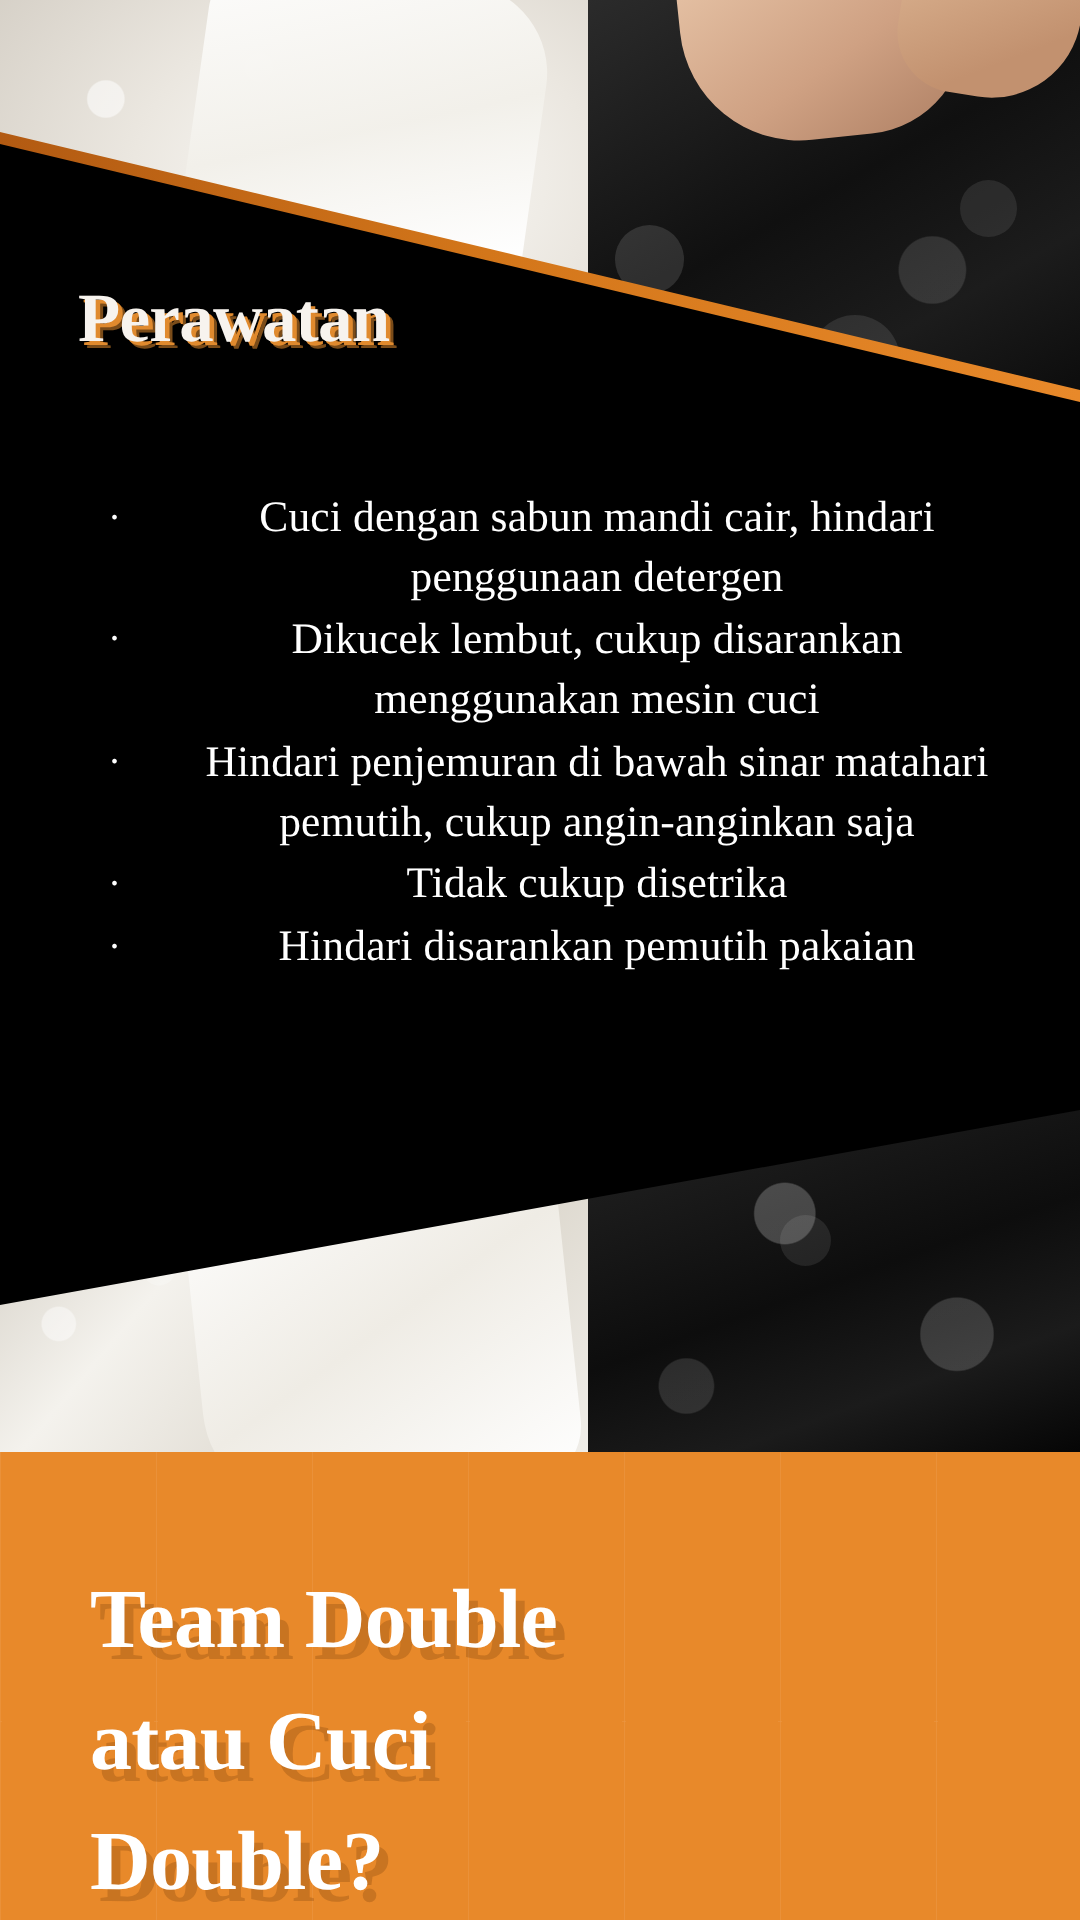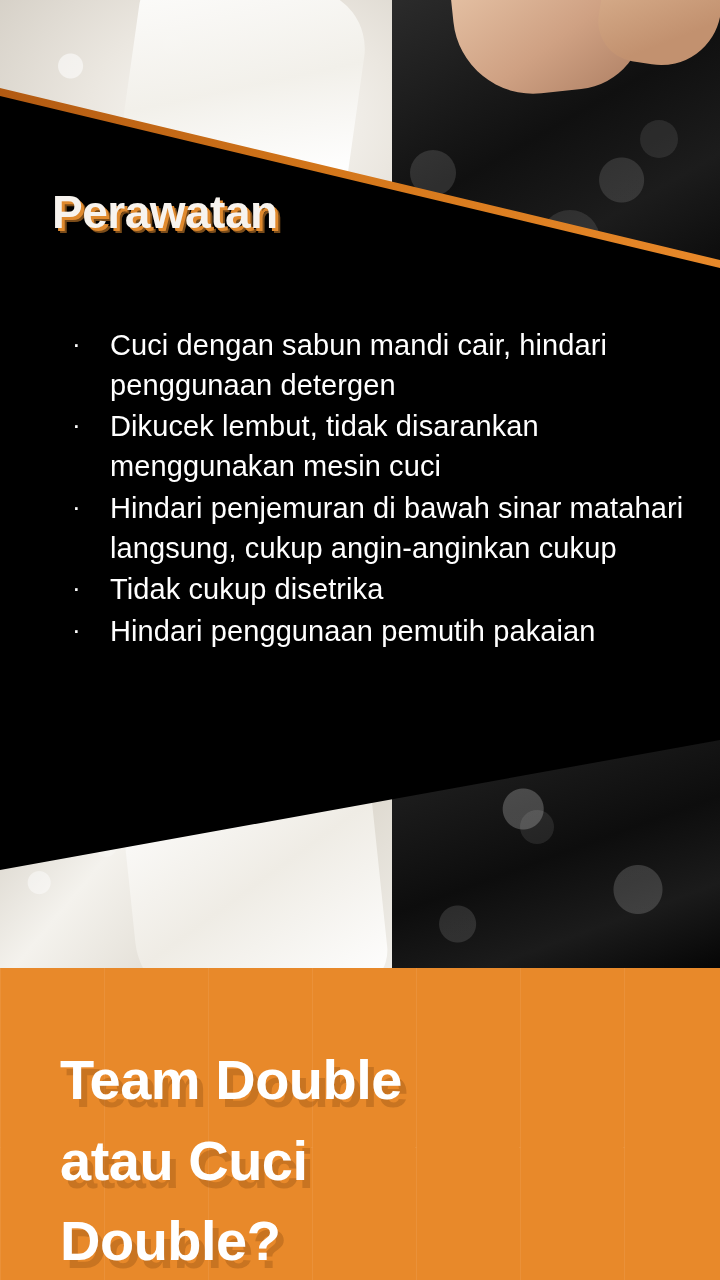--- a/index.html
+++ b/index.html
@@ -13,20 +13,21 @@
     overflow: hidden;
     font-family: "Liberation Sans", sans-serif;
   }
 
   .page {
     position: relative;
     width: 720px;
     height: 1280px;
     overflow: hidden;
     background: #a16207;
+    font-family: Liberation Serif, serif;
   }
 
   
   .photo-top {
     position: absolute;
     left: 0; top: 0;
     width: 720px; height: 300px;
     overflow: hidden;
   }
   .photo-left-white {
@@ -140,20 +141,21 @@
     flex: 0 0 38px;
     color: #ffffff;
     font-size: 26px;
     line-height: 1.45;
     text-align: left;
     padding-left: 6px;
   }
   .bullet-text {
     flex: 1 1 auto;
     letter-spacing: 0.1px;
+    text-align: center;
   }
 
   
   .photo-bottom {
     position: absolute;
     left: 0; top: 740px;
     width: 720px; height: 230px;
     overflow: hidden;
   }
   .pb-left {
@@ -245,33 +247,33 @@
     <span class="line">Perawatan</span>
   </div>
 
   <div class="bullets">
     <div class="bullet-row">
       <div class="bullet-dot">·</div>
       <div class="bullet-text">Cuci dengan sabun mandi cair, hindari penggunaan detergen</div>
     </div>
     <div class="bullet-row">
       <div class="bullet-dot">·</div>
-      <div class="bullet-text">Dikucek lembut, tidak disarankan menggunakan mesin cuci</div>
-    </div>
-    <div class="bullet-row">
-      <div class="bullet-dot">·</div>
-      <div class="bullet-text">Hindari penjemuran di bawah sinar matahari langsung, cukup angin-anginkan cukup</div>
+      <div class="bullet-text">Dikucek lembut, cukup disarankan menggunakan mesin cuci</div>
+    </div>
+    <div class="bullet-row">
+      <div class="bullet-dot">·</div>
+      <div class="bullet-text">Hindari penjemuran di bawah sinar matahari pemutih, cukup angin-anginkan saja</div>
     </div>
     <div class="bullet-row">
       <div class="bullet-dot">·</div>
       <div class="bullet-text">Tidak cukup disetrika</div>
     </div>
     <div class="bullet-row">
       <div class="bullet-dot">·</div>
-      <div class="bullet-text">Hindari penggunaan pemutih pakaian</div>
+      <div class="bullet-text">Hindari disarankan pemutih pakaian</div>
     </div>
   </div>
 
   <div class="photo-bottom">
     <div class="pb-left"></div>
     <div class="pb-right"></div>
     <div class="foam" style="left:40px; top:30px; width:30px; height:30px; opacity:.5;"></div>
     <div class="foam" style="left:95px; top:95px; width:22px; height:22px; opacity:.45;"></div>
     <div class="foam" style="left:520px; top:70px; width:34px; height:34px; opacity:.18;"></div>
   </div>

